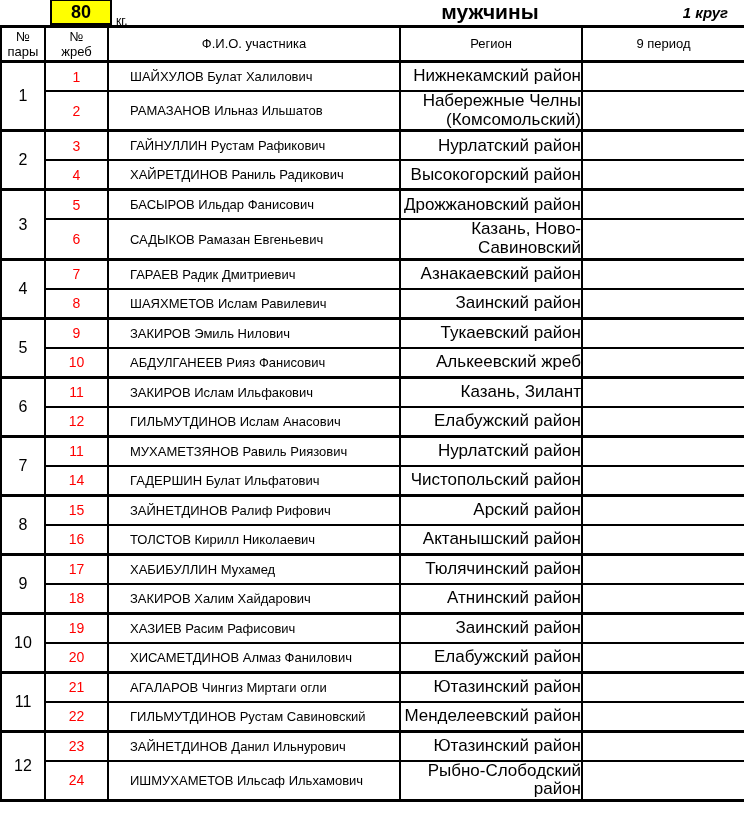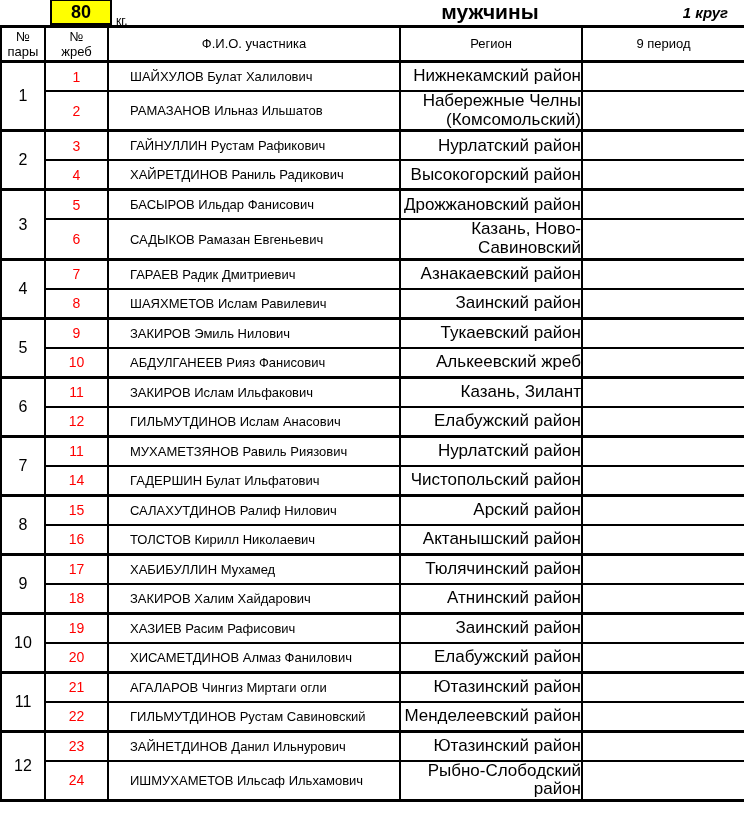--- a/index.html
+++ b/index.html
@@ -224,21 +224,21 @@
         </tr>
         <tr class="pair-end">
           <td class="draw-no">14</td>
           <td class="name">ГАДЕРШИН Булат Ильфатович</td>
           <td class="region">Чистопольский район</td>
           <td class="period"></td>
         </tr>
         <tr class="pair-mid">
           <td rowspan="2" class="pair-no">8</td>
           <td class="draw-no">15</td>
-          <td class="name">САЛАХУТДИНОВ Ралиф Нилович</td>
+          <td class="name">ЗАЙНЕТДИНОВ Ралиф Рифович</td>
           <td class="region">Арский район</td>
           <td class="period"></td>
         </tr>
         <tr class="pair-end">
           <td class="draw-no">16</td>
           <td class="name">ТОЛСТОВ Кирилл Николаевич</td>
           <td class="region">Актанышский район</td>
           <td class="period"></td>
         </tr>
         <tr class="pair-mid">

